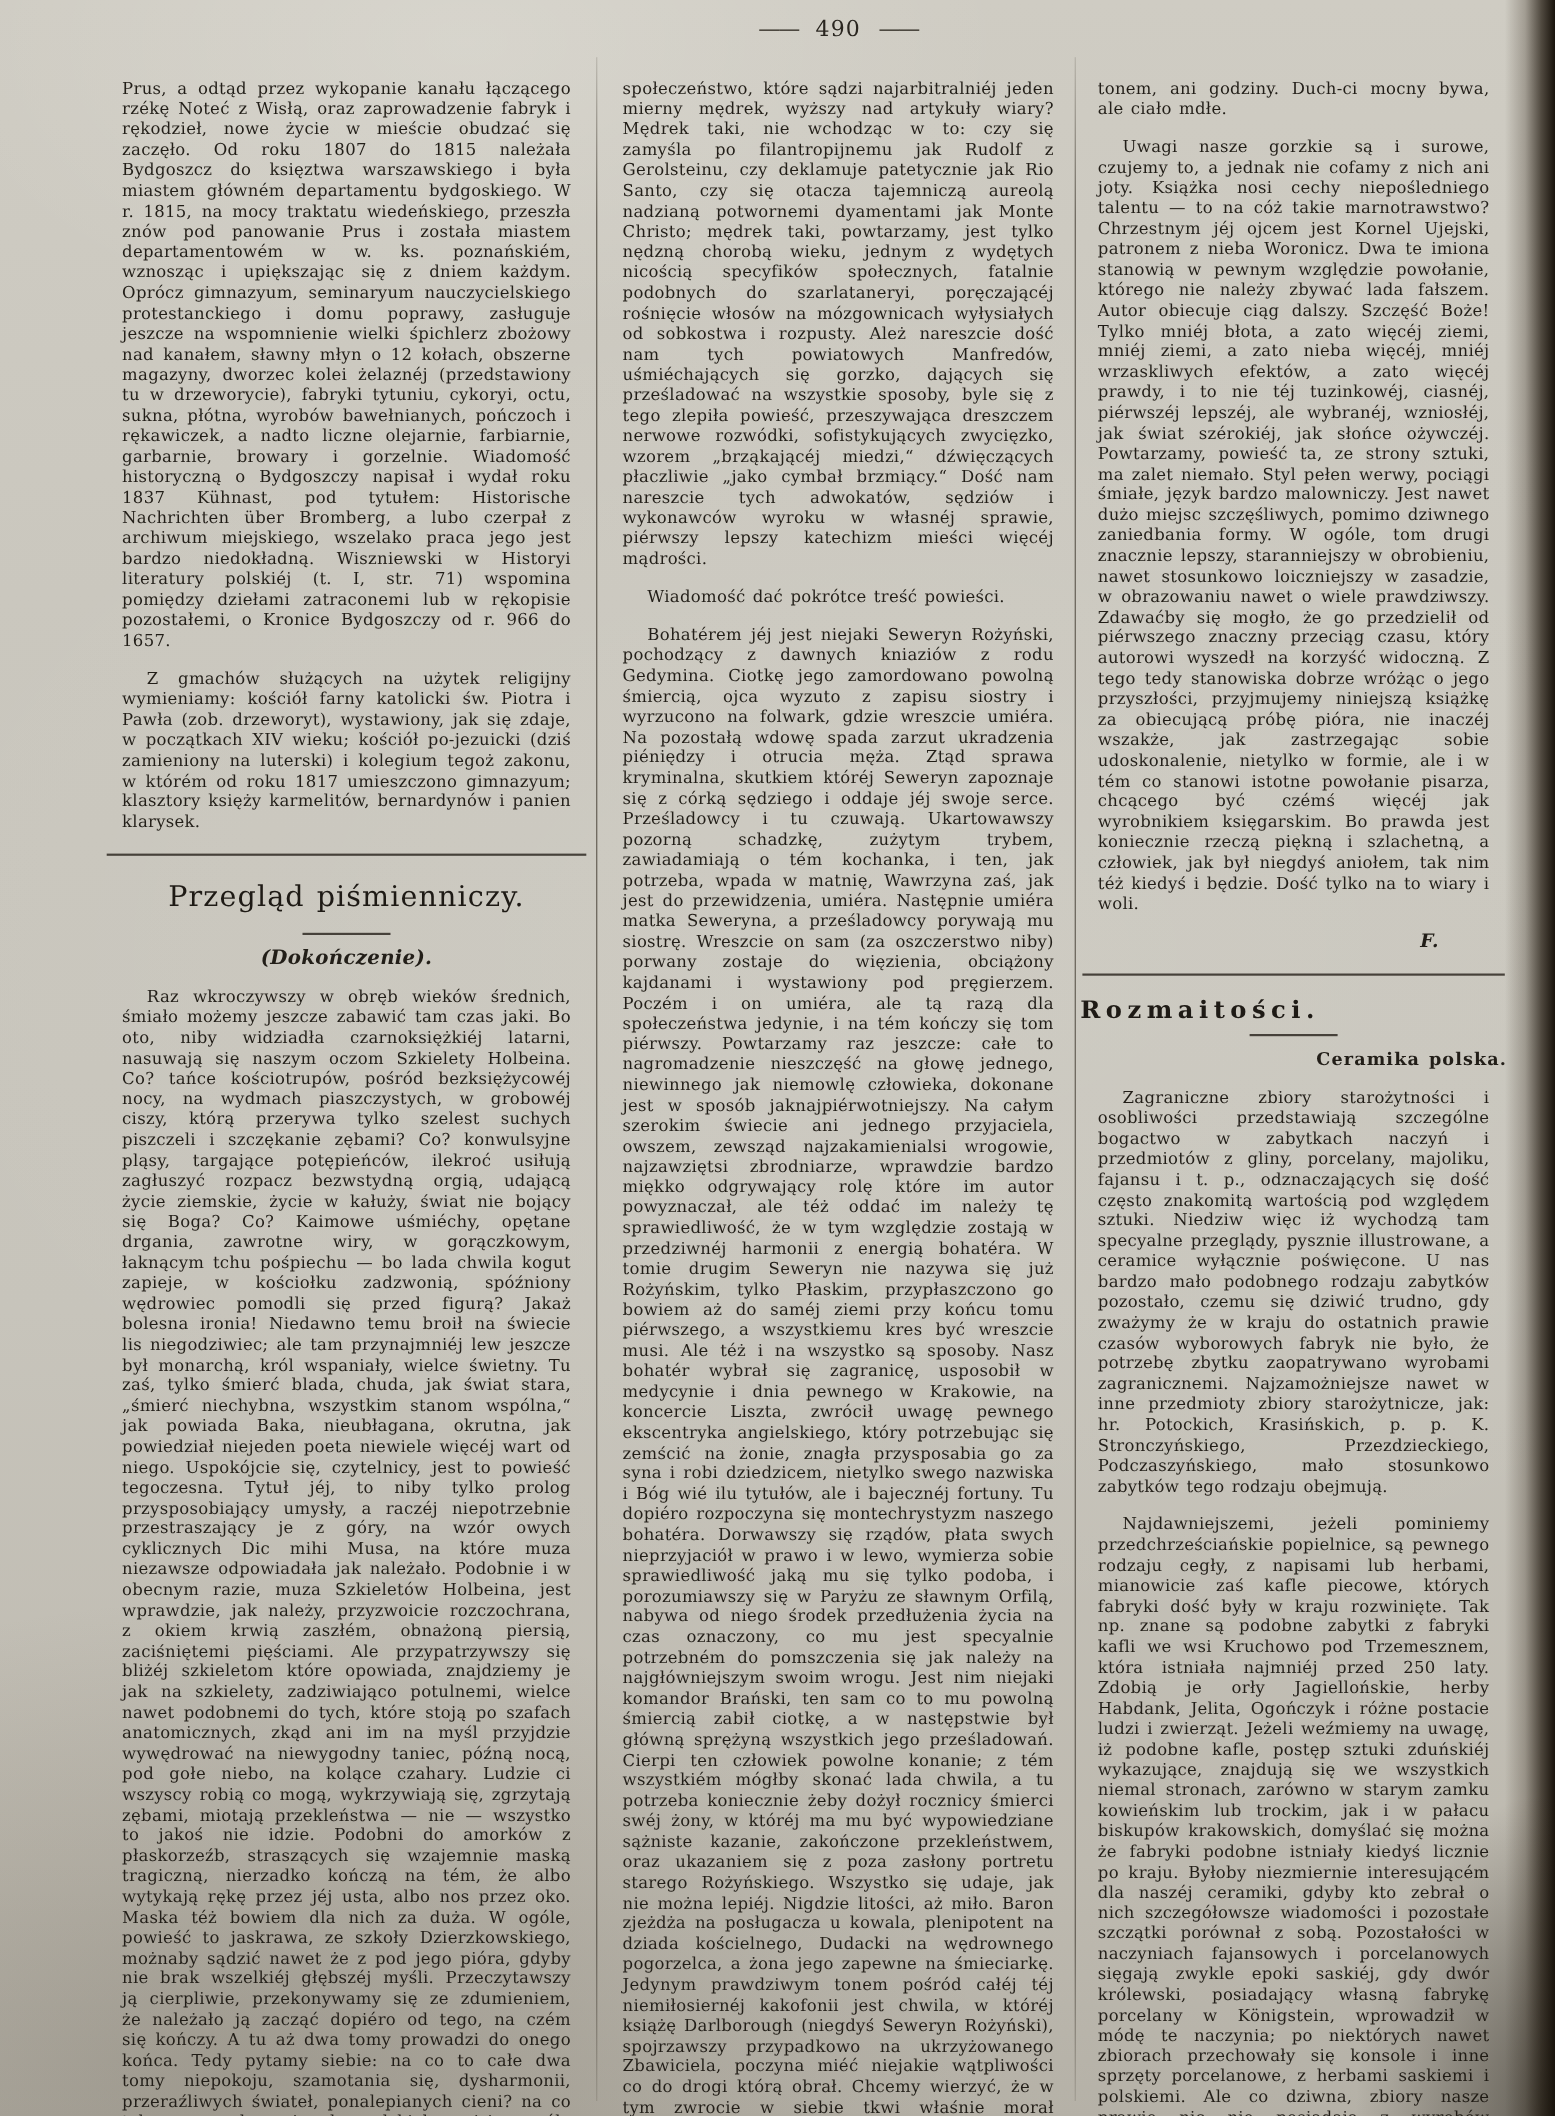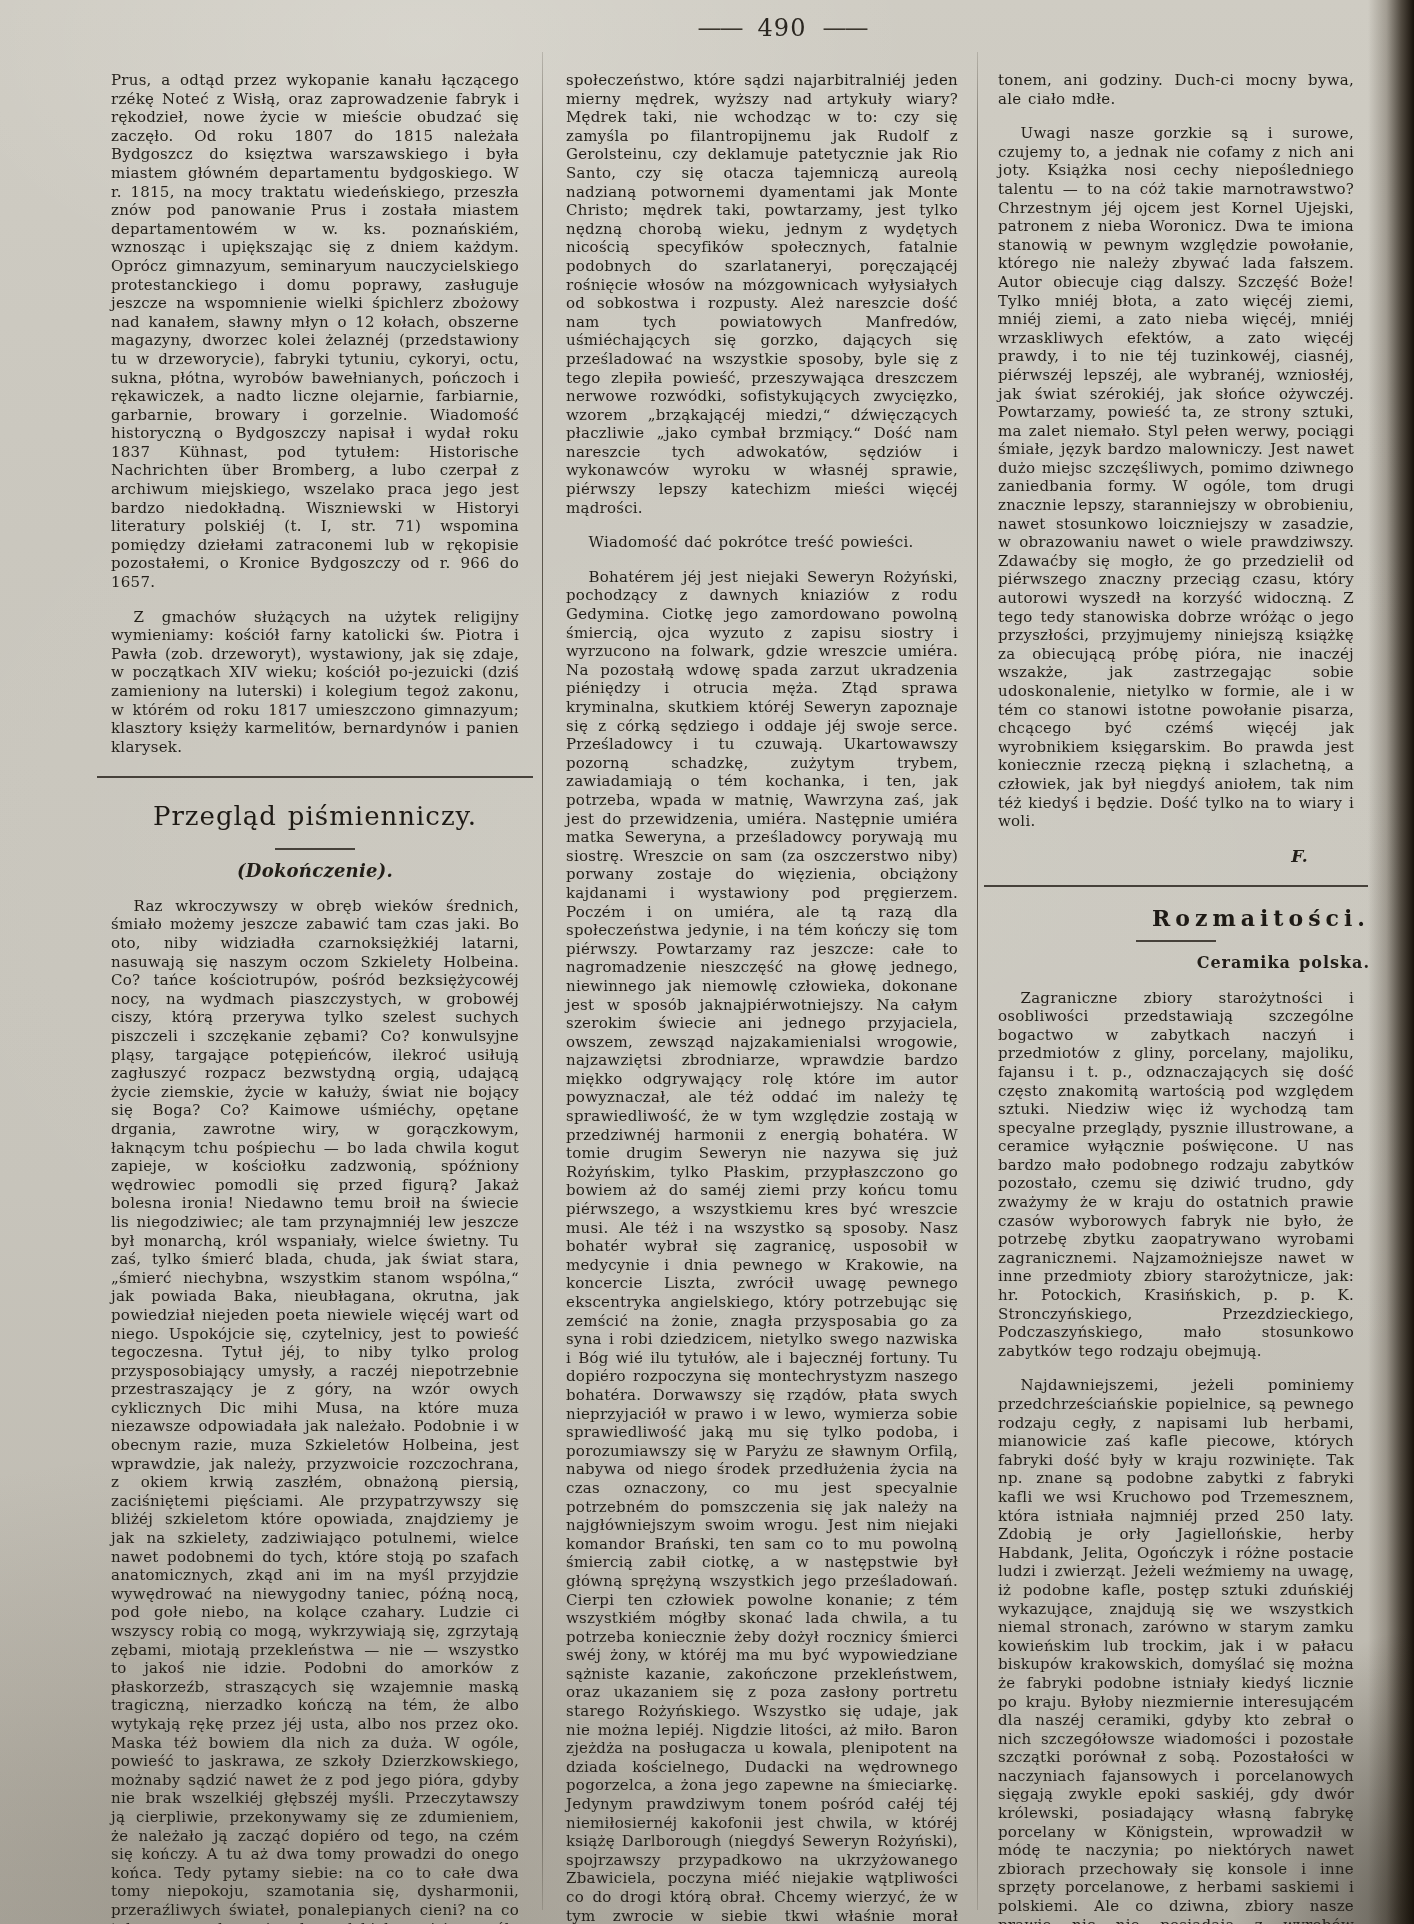--- a/index.html
+++ b/index.html
@@ -15,22 +15,22 @@
   }
   .scan-edge-right {
     position:absolute; top:0; right:0; width:46px; height:100%;
     background: linear-gradient(to right, rgba(58,47,34,0) 0%, rgba(58,47,34,0.30) 40%, rgba(38,30,20,0.75) 72%, #17110a 100%);
   }
   .scan-corner-shadow {
     position:absolute; right:0; bottom:0; width:260px; height:420px;
     background: radial-gradient(260px 420px at 100% 100%, rgba(25,20,12,0.55), rgba(25,20,12,0) 70%);
   }
   .page-num {
-    position:absolute; top:14px; left:570px; width:424px;
-    text-align:center; font-size:24px; letter-spacing:1px; color:#2a2620;
+    position:absolute; top:14px; left:550px; width:424px;
+    text-align:center; font-size:20px; letter-spacing:1px; color:#2a2620;
   }
   .page-num .dash { padding:0 16px; letter-spacing:-2px; color:#3a352d; }
   .col { position:absolute; top:55px; font-size:15px; line-height:18.6px;
          text-align:justify; word-spacing:1.6px; letter-spacing:0.25px; }
   .col-1 { left:95px;  width:440px; }
   .col-2 { left:550px; width:424px; }
   .col-3 { left:982px; width:388px; }
   .divider { position:absolute; top:52px; height:1858px; width:1px;
              background:linear-gradient(180deg, rgba(70,63,52,0.2), #5a544a 8%, #5a544a 92%, rgba(70,63,52,0.2)); }
   .divider-1 { left:542px; }
@@ -38,21 +38,21 @@
   .blk { margin:16px; }
   .blk-p { text-indent:1.5em; }
   .blk-p.noindent { text-indent:0; }
   .blk-rule-full { height:0; border-top:2px solid #46413a; margin:20px 2px 0 2px; }
   .blk-h1 { font-size:26px; font-weight:normal; text-align:center; text-indent:0;
             letter-spacing:1px; margin:24px 0 16px 0; line-height:1.15; color:#1e1a15; }
   .blk-rule-small { width:80px; height:0; border-top:2px solid #46413a; margin:12px auto 12px auto; }
   .blk-sub { text-align:center; font-style:italic; font-weight:bold; font-size:18px; margin:0 0 16px 0; }
   .blk-sig { text-align:right; font-style:italic; font-weight:bold; font-size:17px;
              padding-right:46px; margin-top:4px; }
-  .blk-h2 { font-size:22px; font-weight:bold; letter-spacing:5px; text-align:right;
+  .blk-h2 { font-size:22px; font-weight:bold; letter-spacing:5px; text-align:left;
             margin:22px 0 0 0; color:#1e1a15; }
   .blk-h3 { font-size:16px; font-weight:bold; letter-spacing:1px; text-align:right; margin:0 0 14px 0; }
 </style>
 </head>
 <body>
 
 <div class="page">
 
   <div class="page-num">
     <span class="dash">——</span><span>490</span><span class="dash">——</span>

